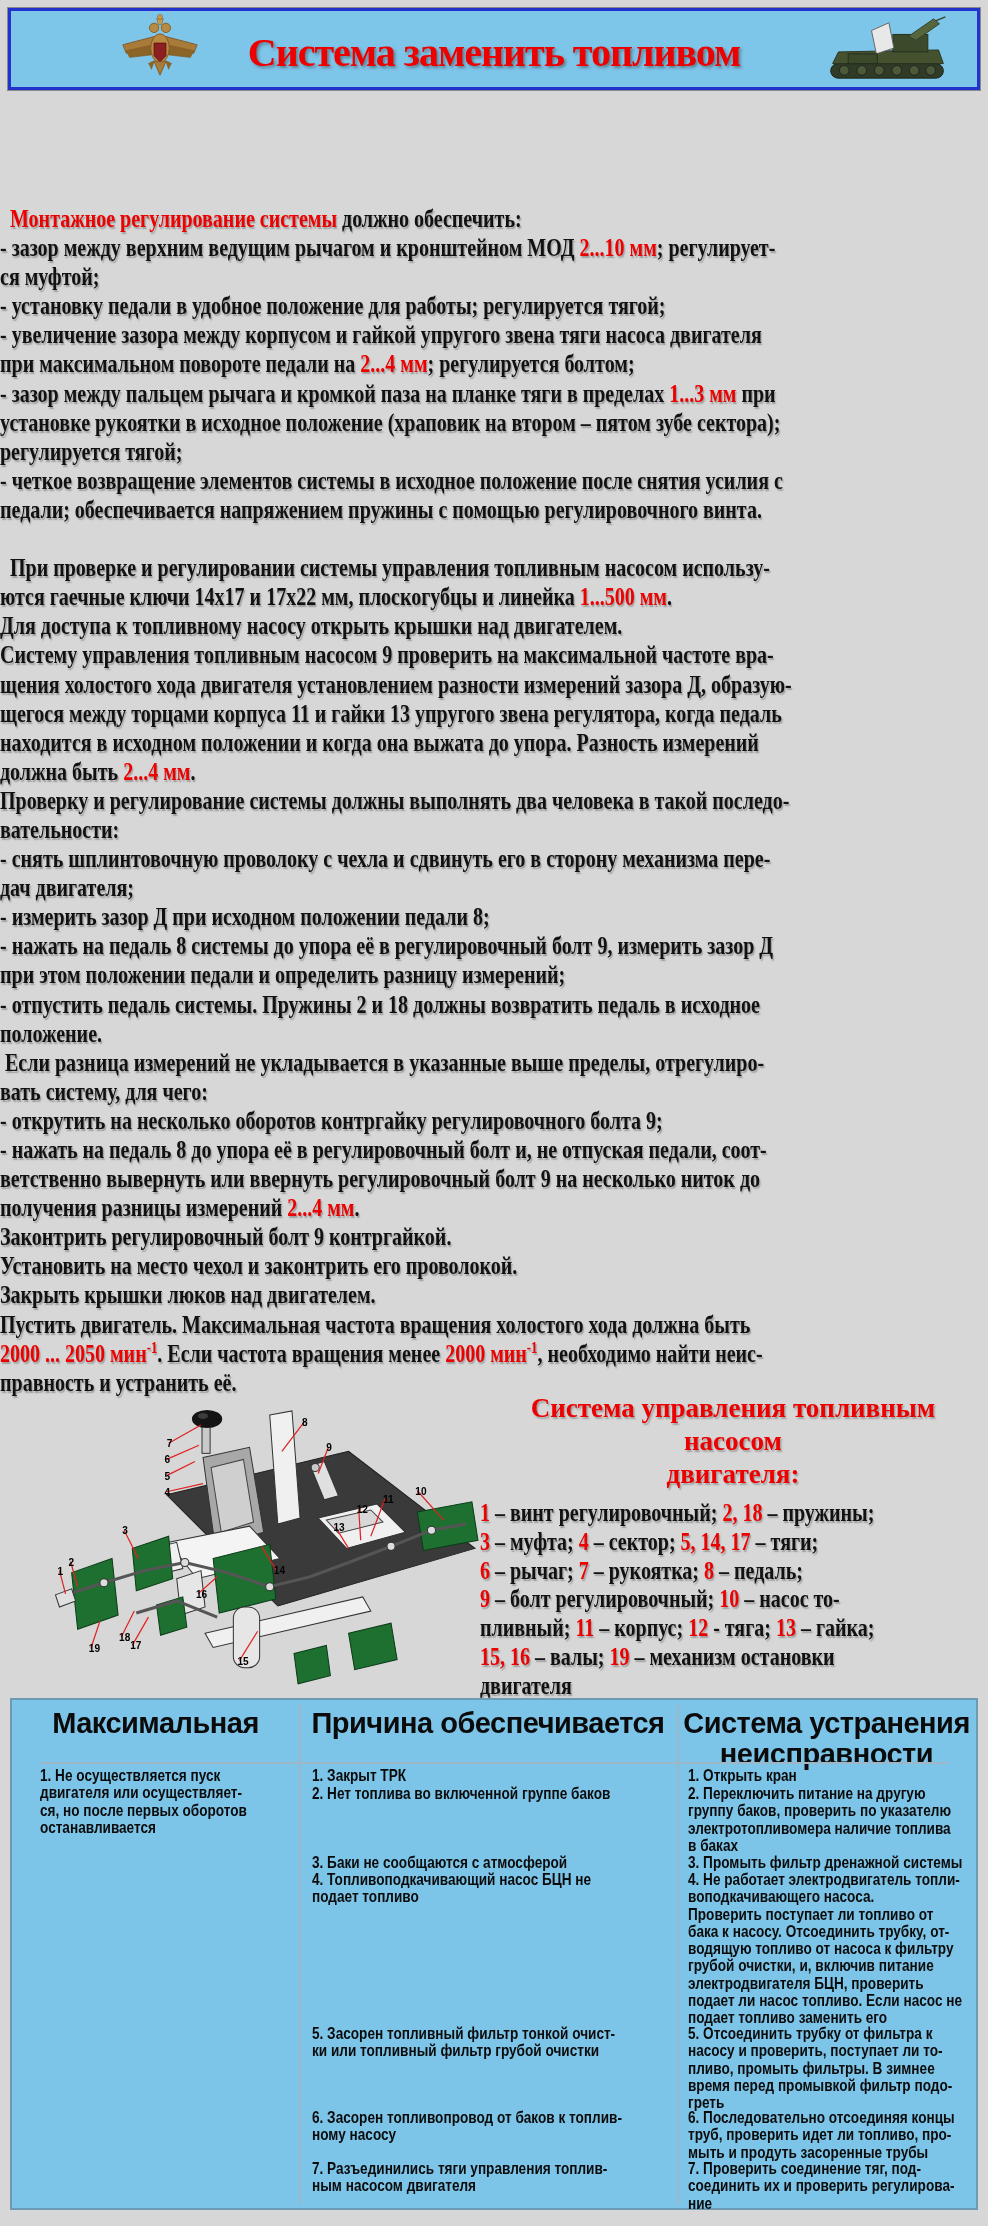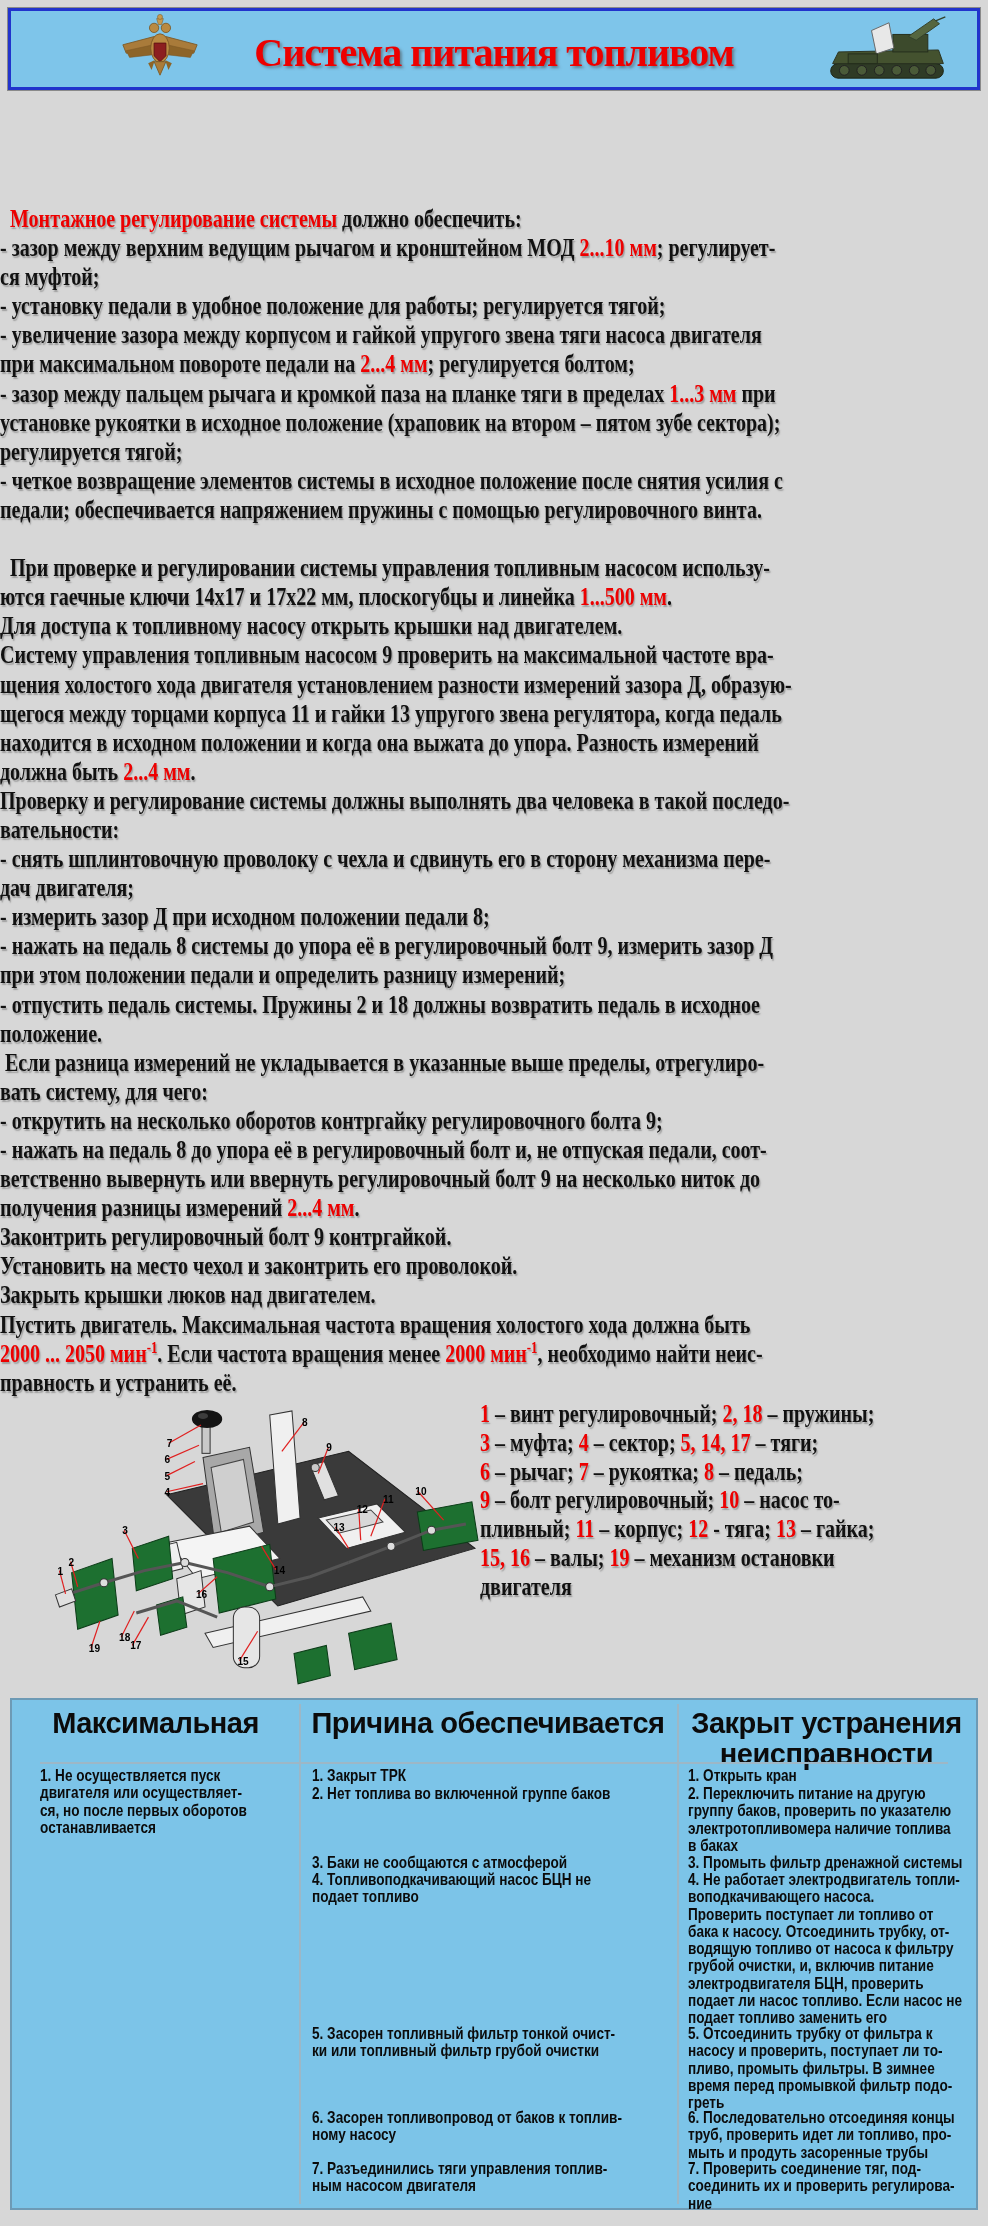--- a/index.html
+++ b/index.html
@@ -81,21 +81,21 @@
     <ellipse cx="50" cy="44" rx="11" ry="17" fill="#b98a42" stroke="#7a5624"></ellipse>
     <circle cx="43" cy="20" r="5.5" fill="#b98a42" stroke="#7a5624"></circle>
     <circle cx="57" cy="20" r="5.5" fill="#b98a42" stroke="#7a5624"></circle>
     <polygon points="46,9 54,9 52,16 48,16" fill="#c69a4e" stroke="#7a5624" stroke-width=".6"></polygon>
     <circle cx="50" cy="7" r="3" fill="#c69a4e" stroke="#7a5624" stroke-width=".6"></circle>
     <polygon points="43,38 57,38 57,53 50,60 43,53" fill="#8c1f1f" stroke="#5e1212"></polygon>
     <polygon points="43,60 57,60 50,76" fill="#a97b3a" stroke="#7a5624"></polygon>
     <polygon points="36,62 44,58 40,70" fill="#8d6428"></polygon>
     <polygon points="64,62 56,58 60,70" fill="#8d6428"></polygon>
   </svg>
-  <div class="title">Система питания топливом</div>
+  <div class="title">Система заменить топливом</div>
   <svg class="vehicle" viewBox="0 0 150 70">
     <rect x="16" y="50" width="116" height="15" rx="7.5" fill="#2f3b26" stroke="#1c2416"></rect>
     <circle cx="30" cy="57" r="5" fill="#4a5a38" stroke="#222"></circle>
       <circle cx="48" cy="57" r="5" fill="#4a5a38" stroke="#222"></circle>
     <circle cx="66" cy="57" r="5" fill="#4a5a38" stroke="#222"></circle>
       <circle cx="84" cy="57" r="5" fill="#4a5a38" stroke="#222"></circle>
     <circle cx="102" cy="57" r="5" fill="#4a5a38" stroke="#222"></circle>
       <circle cx="119" cy="57" r="5" fill="#4a5a38" stroke="#222"></circle>
     <polygon points="18,50 132,50 127,36 24,38" fill="#44522f" stroke="#2a3320"></polygon>
     <rect x="80" y="20" width="36" height="18" fill="#3c4a2c" stroke="#252e1c"></rect>
@@ -246,35 +246,37 @@
       <line x1="105" y1="236" x2="118" y2="210" class="leader"></line>
       <text x="103" y="240" class="plabel">18</text>
       <line x1="116" y1="244" x2="132" y2="216" class="leader"></line>
       <text x="114" y="248" class="plabel">17</text>
       <line x1="222" y1="259" x2="240" y2="230" class="leader"></line>
       <text x="220" y="263" class="plabel">15</text>
     </svg>
 </div>
 
 <div class="legend">
+  <div class="legend-title">Система управления топливным насосом
+двигателя:</div>
   <div class="legend-lines">
       <div class="line"><span class="r">1</span><span> – винт регулировочный; </span><span class="r">2, 18</span><span> – пружины;</span></div>
       <div class="line"><span class="r">3</span><span> – муфта; </span><span class="r">4</span><span> – сектор; </span><span class="r">5, 14, 17</span><span> – тяги;</span></div>
       <div class="line"><span class="r">6</span><span> – рычаг; </span><span class="r">7</span><span> – рукоятка; </span><span class="r">8</span><span> – педаль;</span></div>
       <div class="line"><span class="r">9</span><span> – болт регулировочный; </span><span class="r">10</span><span> – насос то-</span></div>
       <div class="line"><span>пливный; </span><span class="r">11</span><span> – корпус; </span><span class="r">12</span><span> - тяга; </span><span class="r">13</span><span> – гайка;</span></div>
       <div class="line"><span class="r">15, 16</span><span> – валы; </span><span class="r">19</span><span> – механизм остановки</span></div>
       <div class="line"><span>двигателя</span></div>
     </div>
 </div>
 
 <div class="ftable">
   <div class="fhead fh1">Максимальная</div>
   <div class="fhead fh2">Причина обеспечивается</div>
-  <div class="fhead fh3">Закрыт устранения
+  <div class="fhead fh3">Система устранения
 неисправности</div>
   <div class="hrule"></div>
   <div class="vrule v1"></div>
   <div class="vrule v2"></div>
   <div>
       <div class="titem c1 s1">1. Не осуществляется пуск
 двигателя или осуществляет-
 ся, но после первых оборотов
 останавливается</div>
     </div>

